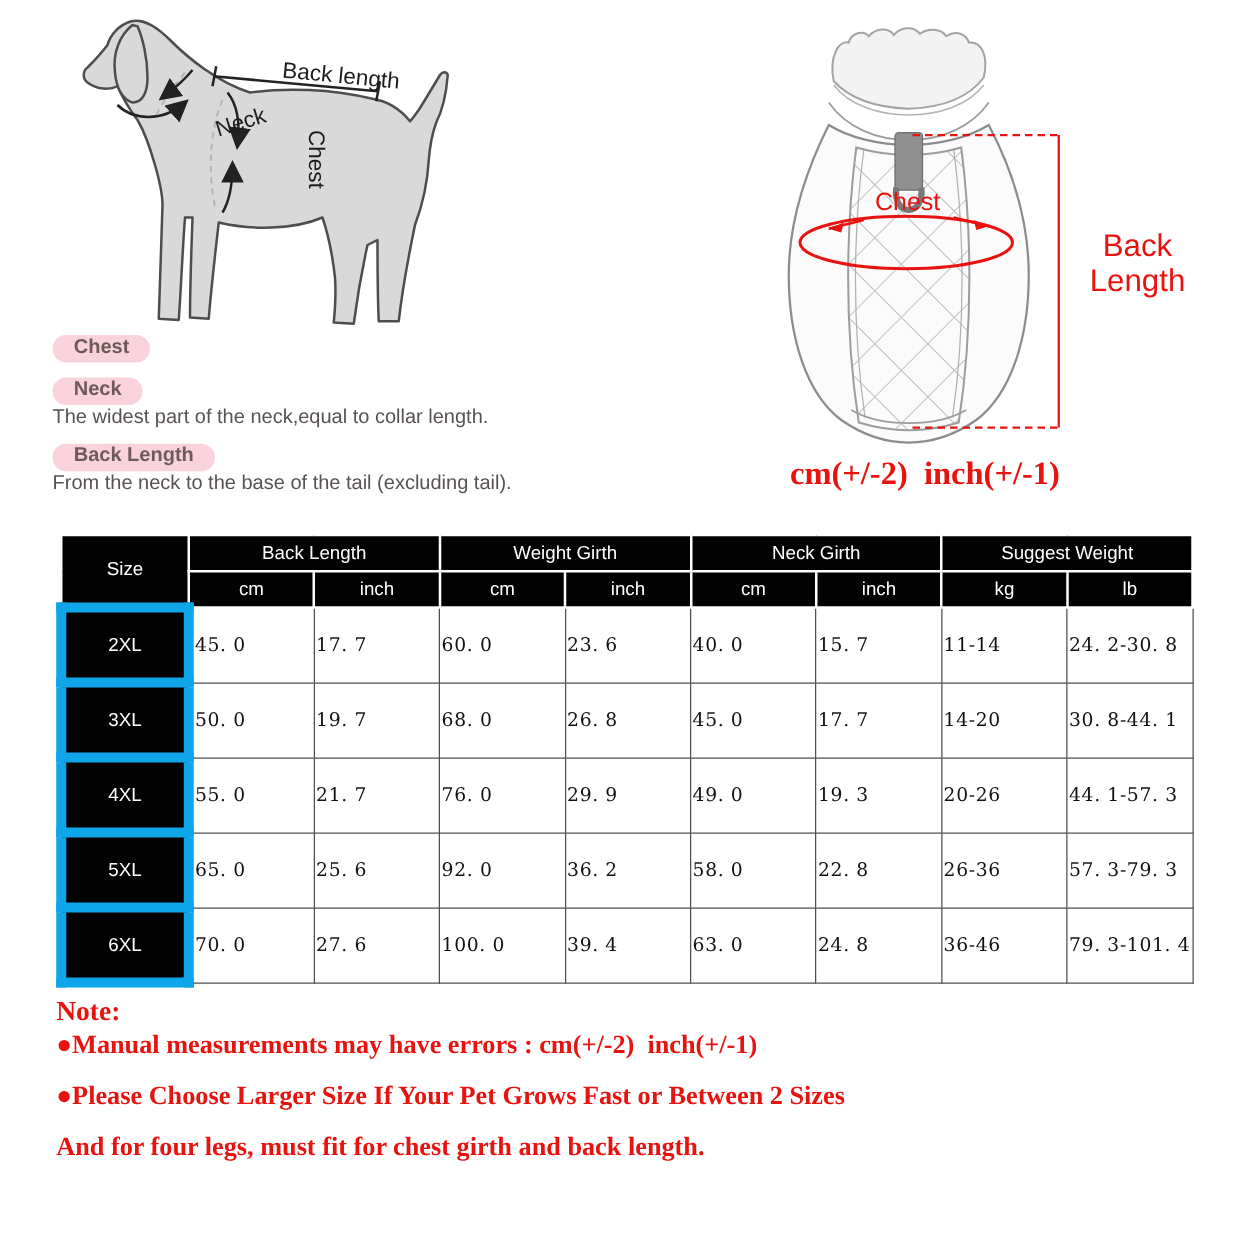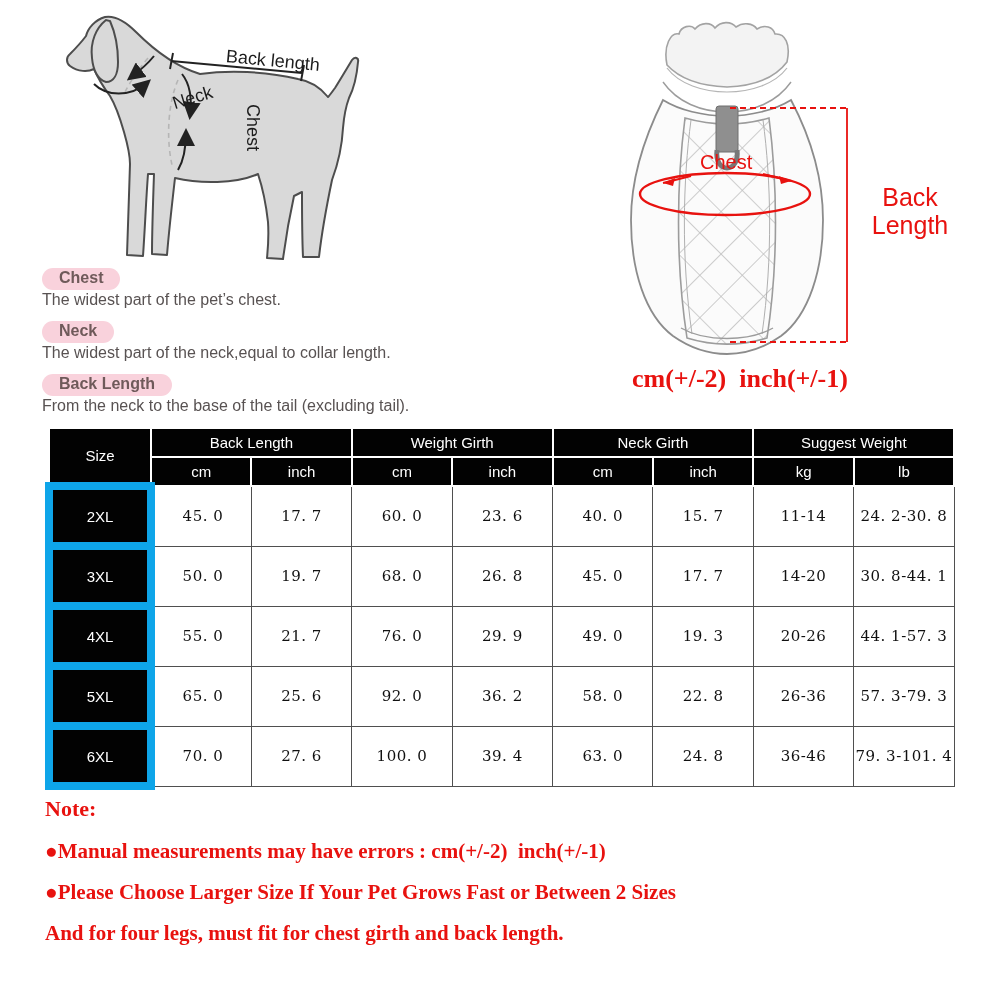--- a/index.html
+++ b/index.html
@@ -27,27 +27,27 @@
   .tolerance{position:absolute;left:632px;top:364px;color:#e8120f;font-size:26px;
         font-weight:bold;font-family:Liberation Serif, serif;white-space:pre;text-align:right;}
 
   
   .size-table{position:absolute;left:45px;top:427px;}
   table{border-collapse:collapse;table-layout:fixed;width:905px;}
   col.col-size{width:102px;} col.col-v{width:100.4px;}
   thead tr{height:29px;} tbody tr{height:60px;}
   th{background:#020202;color:#fff;font-weight:400;font-size:15px;border:2px solid #fff;padding:0;}
   td.size-cell{background:#020202;color:#fff;border:8px solid #0ea5e9;text-align:center;font-size:15px;}
-  td.val{background:#fff;border:1px solid #4f4f4f;text-align:center;color:#111;
+  td.val{background:#fff;border:1px solid #4f4f4f;text-align:left;color:#111;
          font-family:"DejaVu Serif",serif;font-size:15px;letter-spacing:.5px;white-space:pre;}
 
   
   .notes{position:absolute;left:45px;top:796px;width:920px;color:#e8120f;
          font-family:"Liberation Serif",serif;font-weight:bold;}
-  .notes-title{font-size:22px;margin-bottom:16px;}
+  .notes-title{font-size:22px;}
   .note-line{font-size:21px;line-height:26px;margin-bottom:15px;white-space:pre-wrap;}
 </style>
 </head>
 <body>
 
 <div class="canvas">
 
   <div class="abs" style="left:50px;top:8px;width:315px;height:258px;">
     <svg width="315" height="258" viewBox="0 0 315 258">
       <defs>
@@ -87,21 +87,20 @@
       </g>
     </svg>
     <div class="dog-label lbl-backlength">Back length</div>
     <div class="dog-label lbl-neck">Neck</div>
     <div class="dog-label lbl-chest-dog">Chest</div>
   </div>
 
   <div class="definitions" id="definitions">
       <div class="def-block">
        <div class="pill">Chest</div>
-       <div class="def-desc">The widest part of the pet’s chest.</div>
      </div>
       <div class="def-block">
        <div class="pill">Neck</div>
        <div class="def-desc">The widest part of the neck,equal to collar length.</div>
      </div>
       <div class="def-block">
        <div class="pill">Back Length</div>
        <div class="def-desc">From the neck to the base of the tail (excluding tail).</div>
      </div>
     </div>

